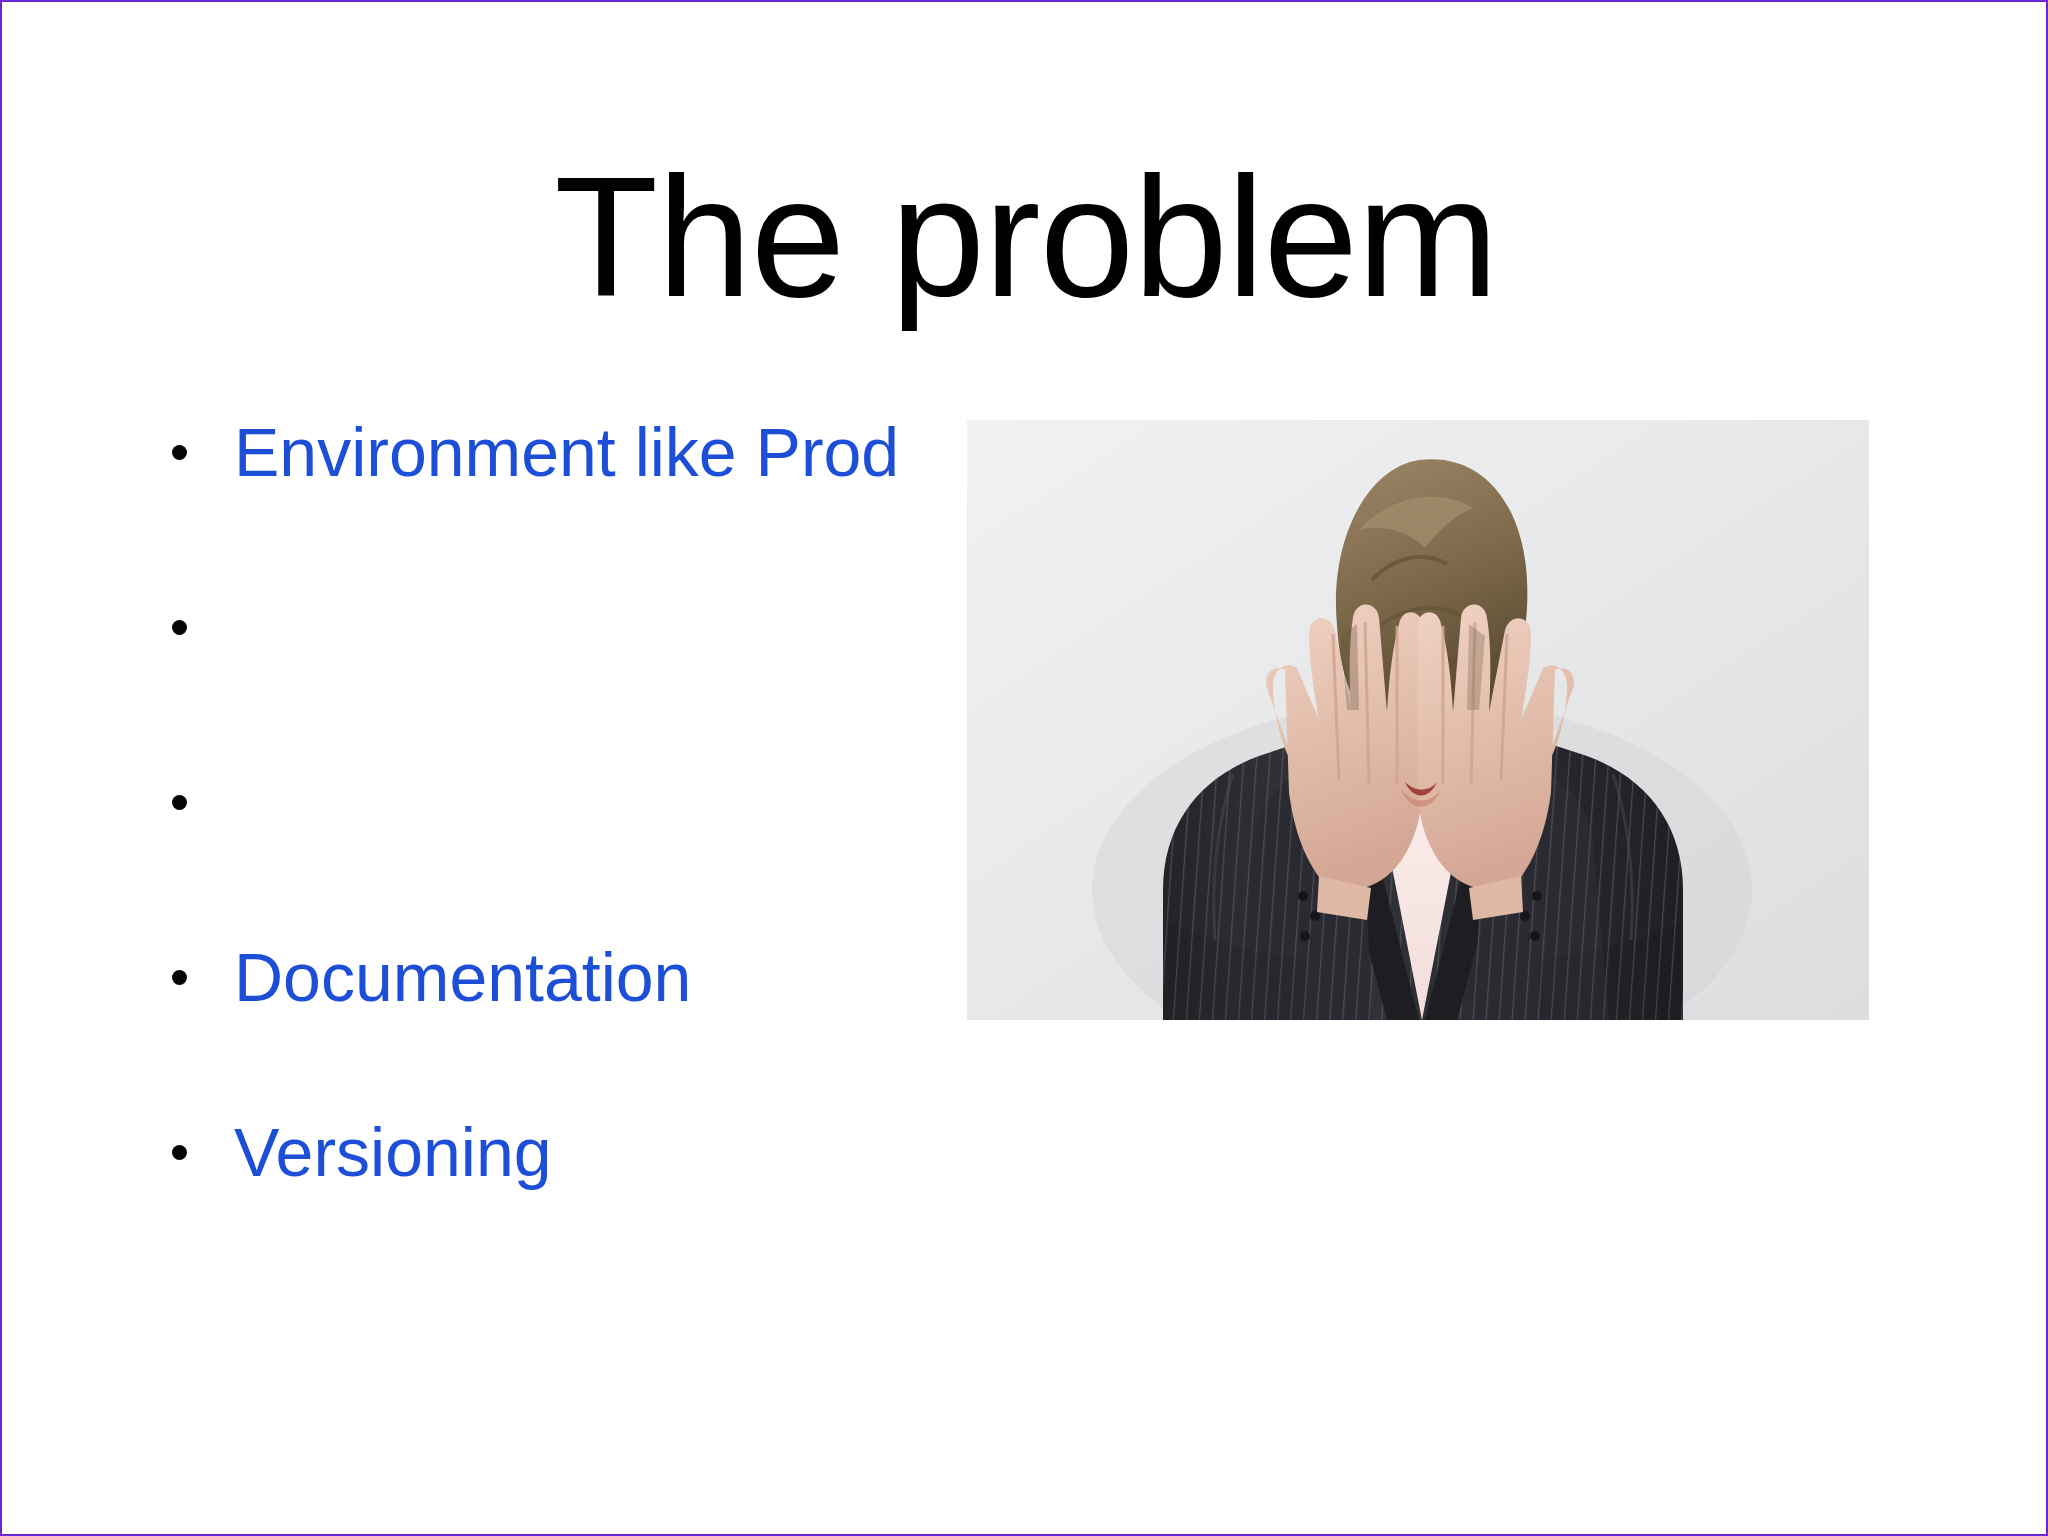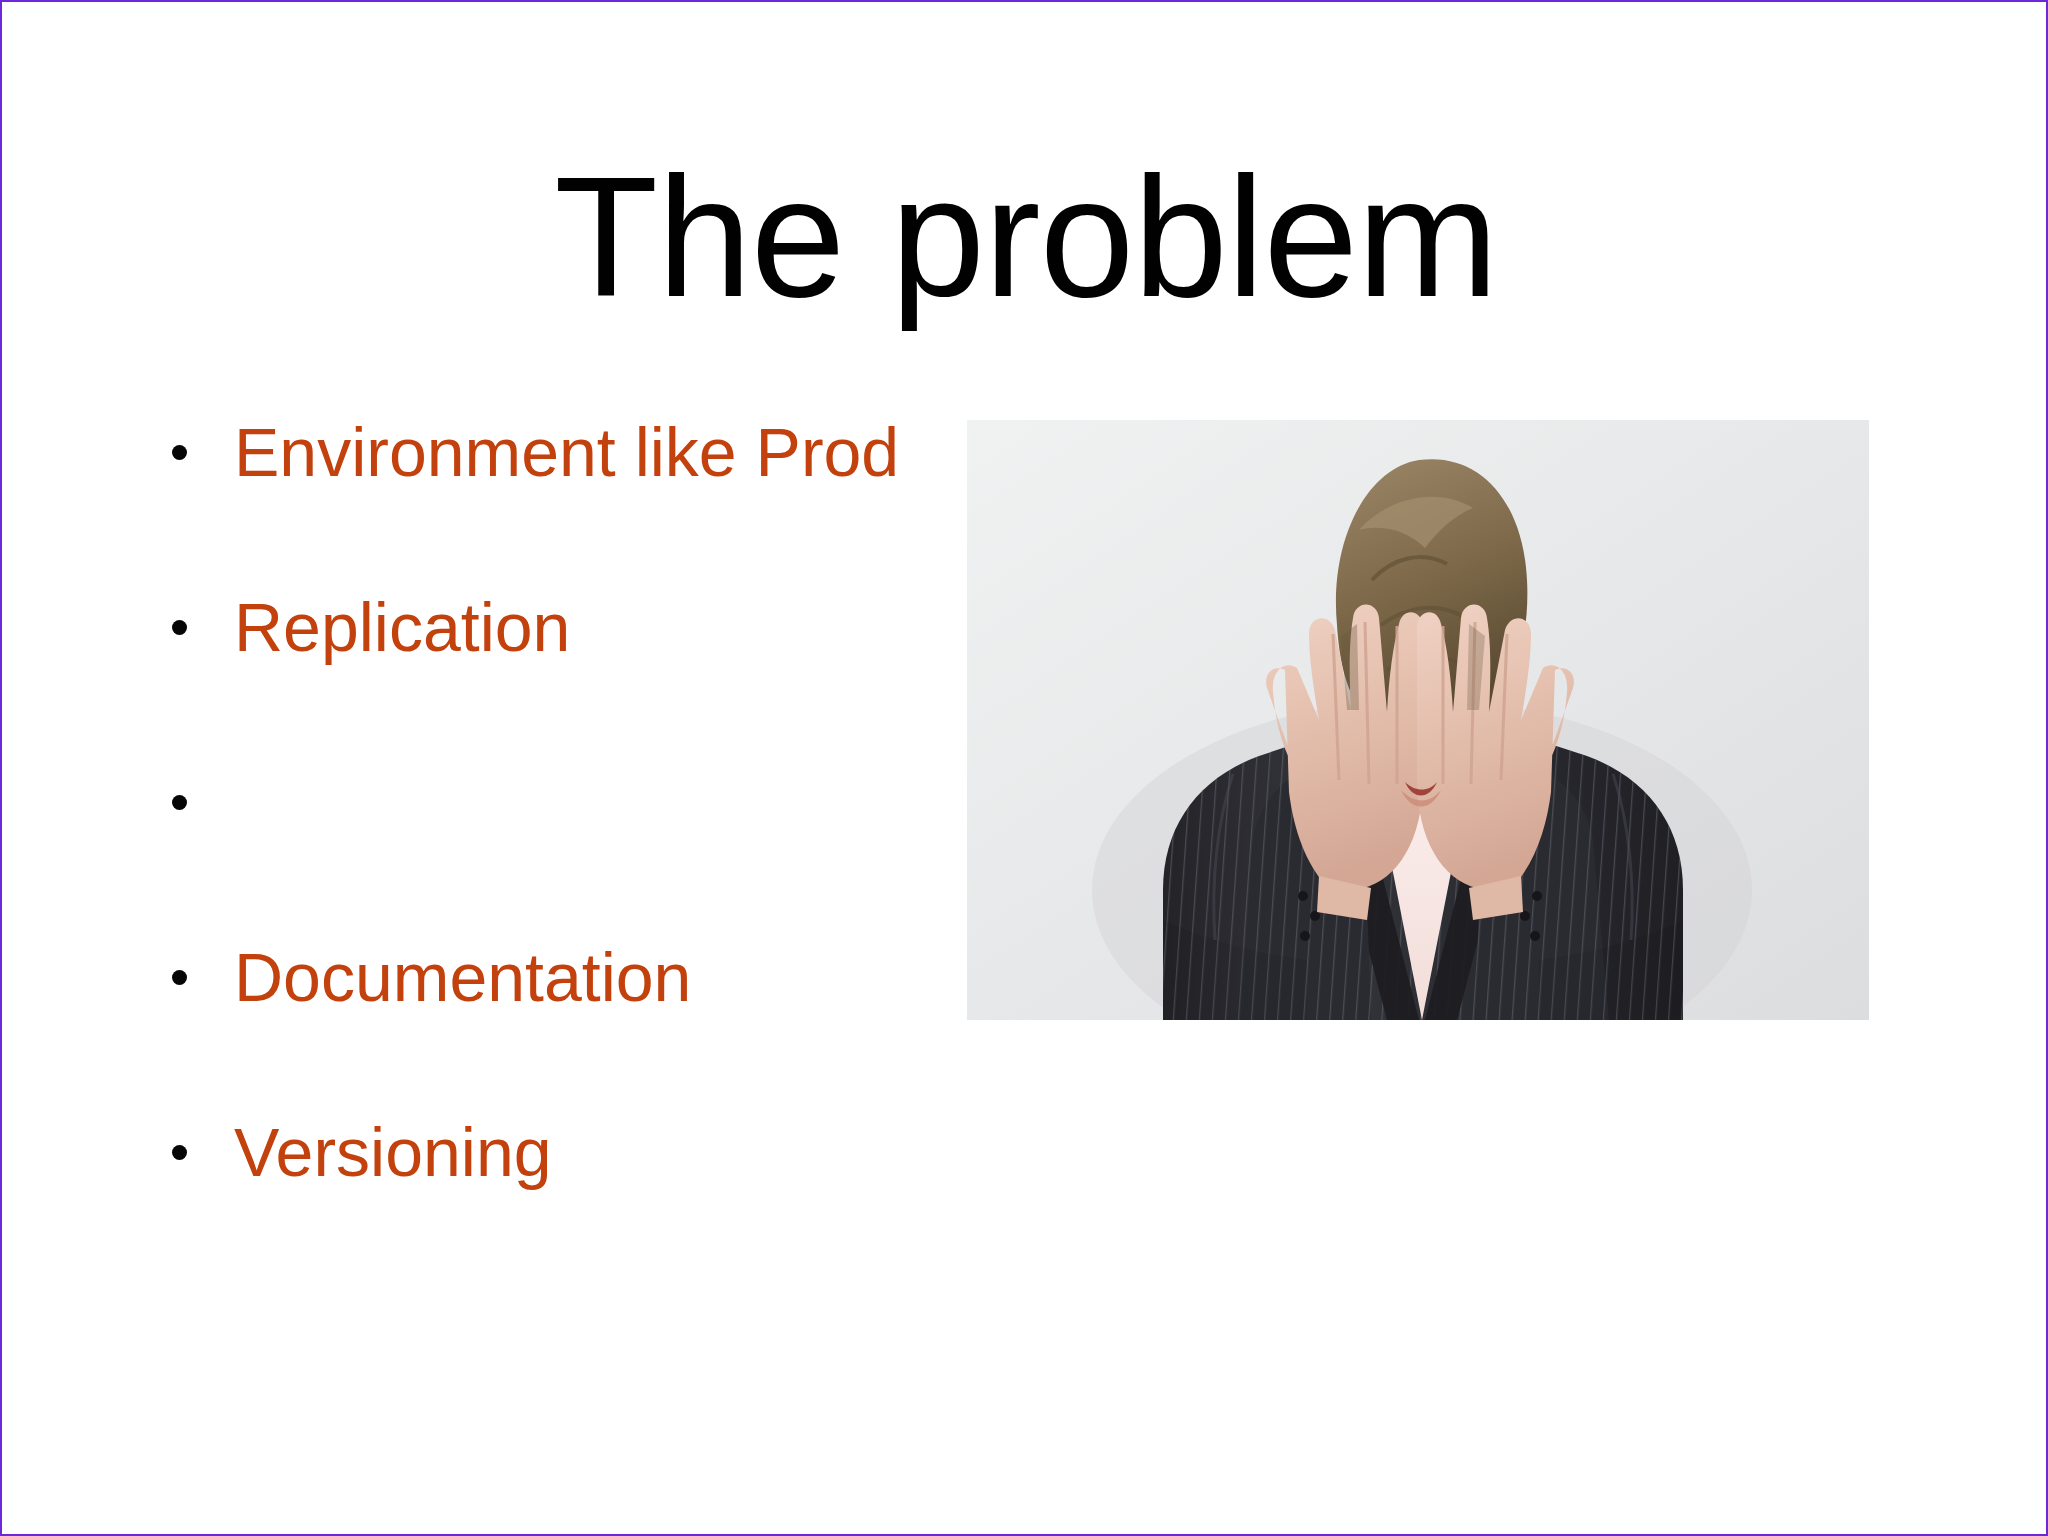--- a/index.html
+++ b/index.html
@@ -52,21 +52,21 @@
 
   .bullet-item {
     position: relative;
     display: block;
     height: 175px;
     padding-left: 82px;
     font-family: "Liberation Sans", sans-serif;
     font-weight: 300;
     font-size: 68px;
     line-height: 100px;
-    color: #c2410c;
+    color: #1d4ed8;
     white-space: nowrap;
   }
 
   .bullet-marker {
     position: absolute;
     left: 20px;
     top: 43px;
     width: 15px;
     height: 15px;
     border-radius: 50%;
@@ -104,21 +104,20 @@
 
   <ul id="bullet-list">
 
     <li class="bullet-item">
       <span class="bullet-marker"></span>
       <span class="bullet-text">Environment like Prod</span>
     </li>
 
     <li class="bullet-item">
       <span class="bullet-marker"></span>
-      <span class="bullet-text">Replication</span>
     </li>
 
     <li class="bullet-item">
       <span class="bullet-marker"></span>
     </li>
 
     <li class="bullet-item">
       <span class="bullet-marker"></span>
       <span class="bullet-text">Documentation</span>
     </li>

